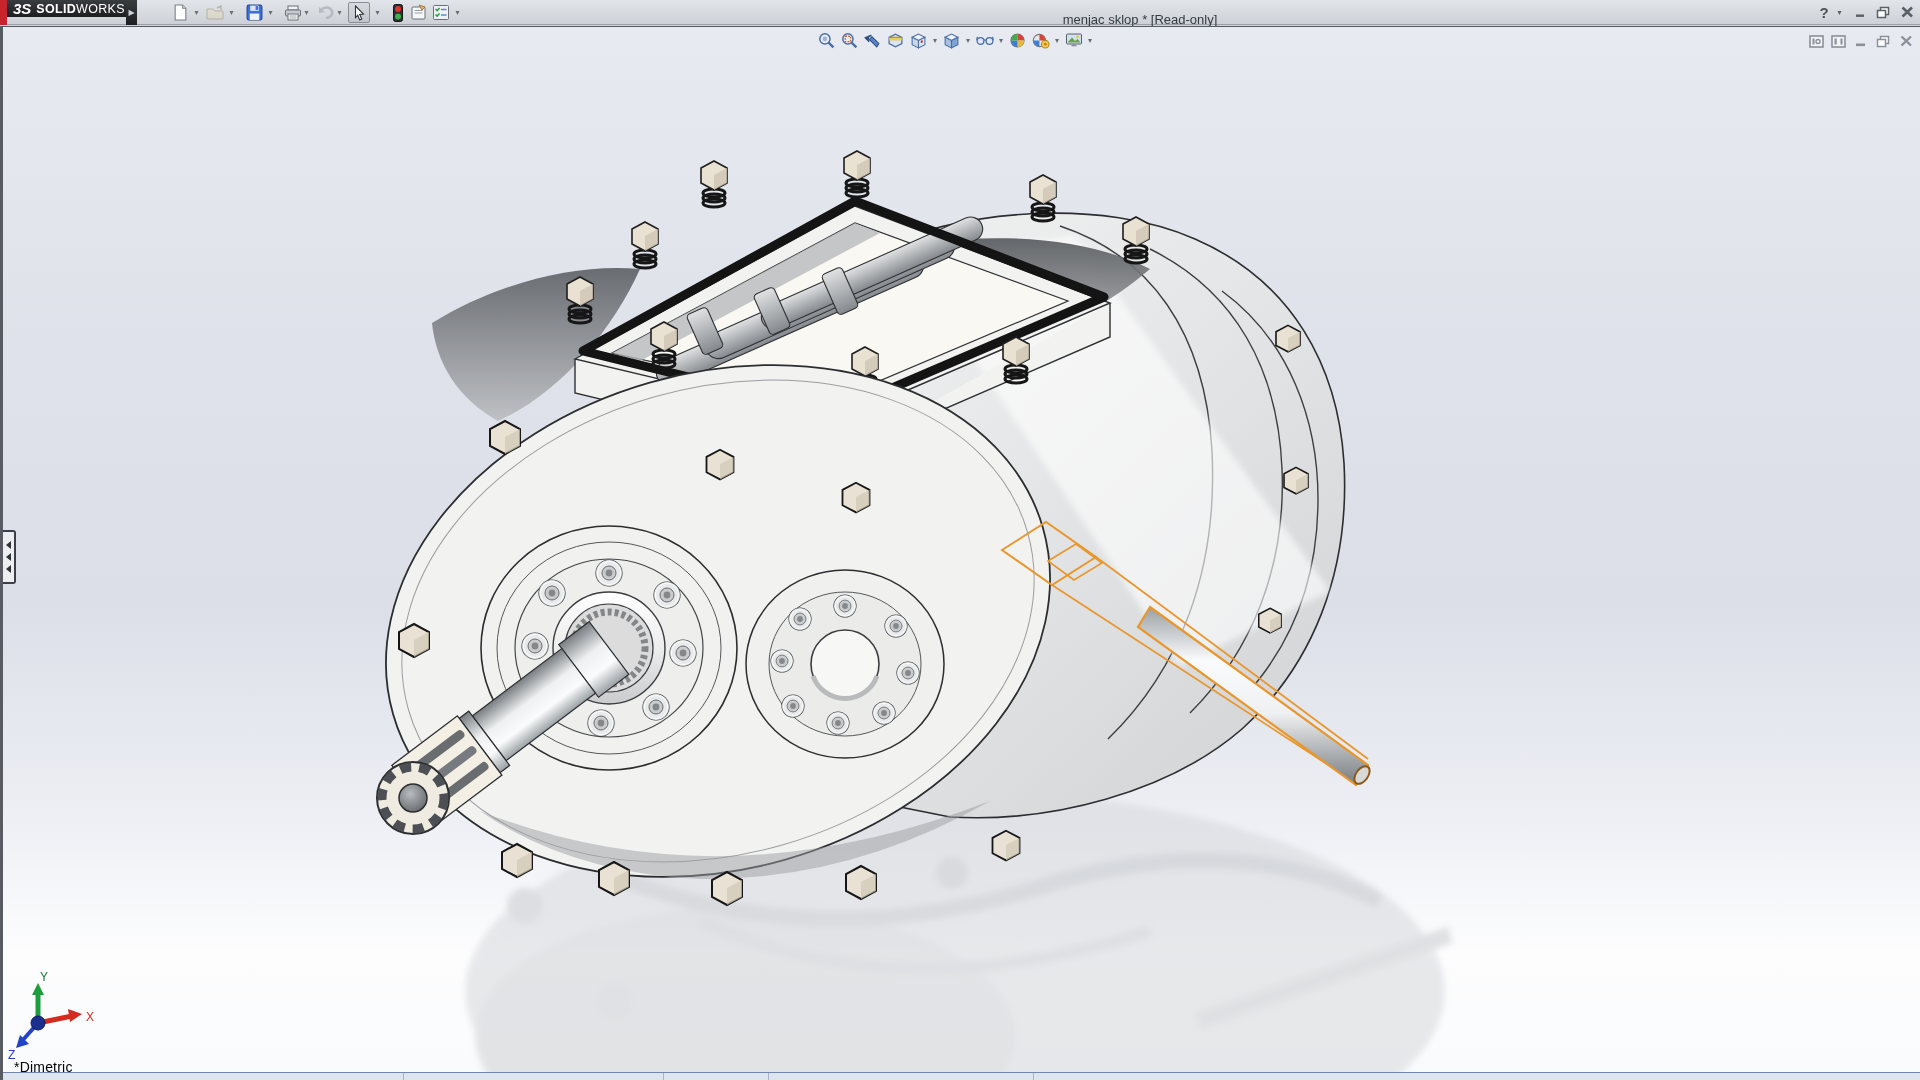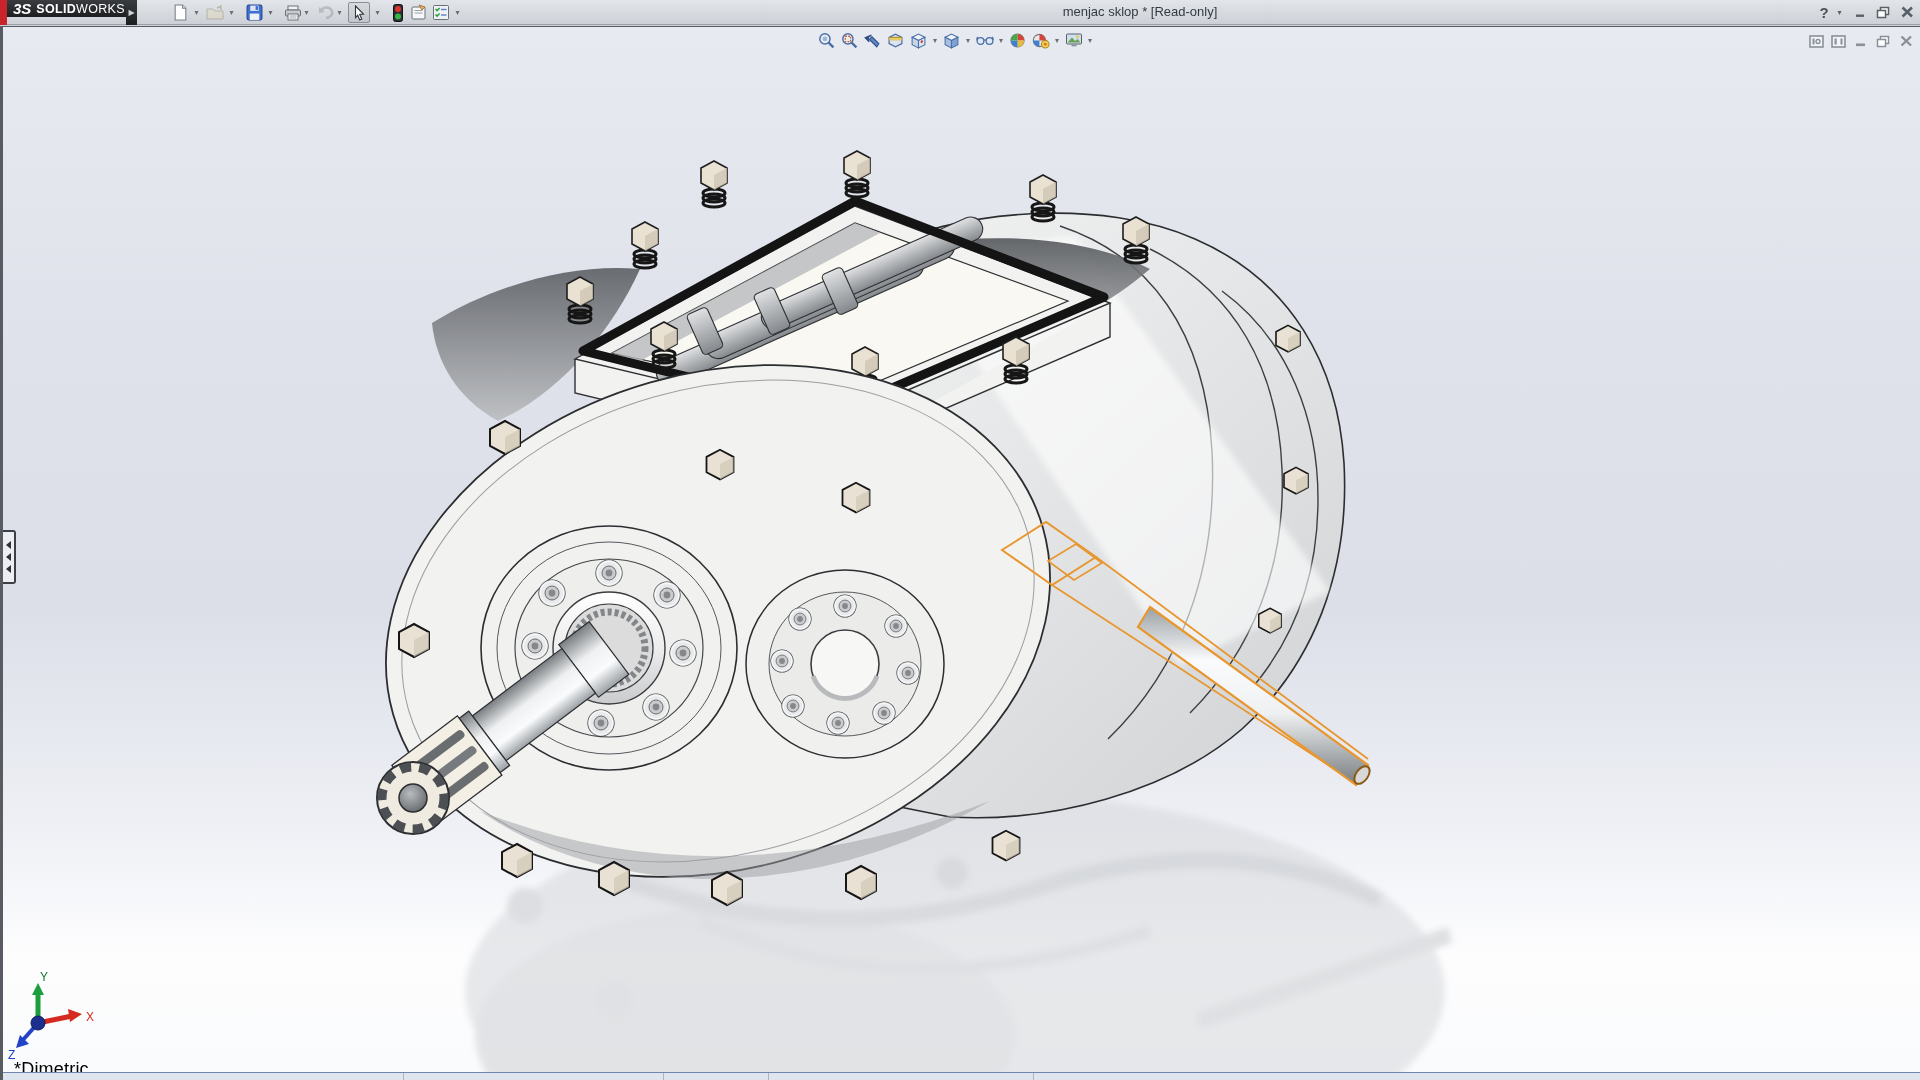--- a/index.html
+++ b/index.html
@@ -20,21 +20,21 @@
   .menu-arrow { position:absolute; left:126px; top:0; width:11px; height:25px;
     background:linear-gradient(#3a3d40,#1c1e20); color:#cfd2d6; font-size:8px;
     display:flex; align-items:center; justify-content:center; cursor:pointer; }
   .tb-btn { position:absolute; top:2px; width:22px; height:21px; display:flex;
     align-items:center; justify-content:center; cursor:pointer; }
   .tb-dd { position:absolute; top:2px; width:11px; height:21px; color:#6a6f76;
     font-size:8px; display:flex; align-items:center; justify-content:center; cursor:pointer; }
   .tb-btn.pressed { border:1px solid #8a8f96; background:linear-gradient(#d7dade,#c2c6cc);
     border-radius:2px; }
   .tb-btn.disabled { opacity:.45; }
-  .win-title { position:absolute; top:4px; left:1140px; transform:translateX(-50%);
+  .win-title { position:absolute; top:12px; left:1140px; transform:translateX(-50%);
     font-size:13px; color:#333a42; white-space:nowrap; }
   .winctl { position:absolute; top:4px; height:16px; display:flex; align-items:center;
     justify-content:center; color:#5a6068; cursor:pointer; }
 
   
   .viewport { position:absolute; left:0; top:26px; width:1920px; height:1054px;
     border-left:3px solid #585c62; border-top:1px solid #585c62;
     background:linear-gradient(180deg,#e8eaf1 0%, #dfe2ea 30%, #dcdfe8 55%,
       #eef0f5 76%, #fdfdfe 88%, #fafbfc 100%); }
   svg text { user-select:none; }
@@ -54,21 +54,21 @@
 
   
   .tree-tab { position:absolute; left:0px; top:503px; width:13px; height:54px;
     background:#eceef2; border:2px solid #3c4046; border-left:none;
     border-radius:0 3px 3px 0; display:flex; flex-direction:column;
     align-items:center; justify-content:center; gap:4px; cursor:pointer; }
   .tree-tab i { width:0; height:0; border-top:4px solid transparent;
     border-bottom:4px solid transparent; border-right:5px solid #2e3236; }
 
   
-  .view-label { position:absolute; left:11px; top:1032px; font-size:18px;
+  .view-label { position:absolute; left:11px; top:1032px; font-size:14px;
     color:#000; letter-spacing:.2px; }
 
   
   .statusbar { position:absolute; left:0; bottom:0; width:1920px; height:8px;
     background:#dfe5ee; border-top:1px solid #6f87ac; }
   .statusbar .seg { position:absolute; top:0; bottom:0; border-left:1px solid #aab4c4; }
 </style>
 </head>
 <body>
 

